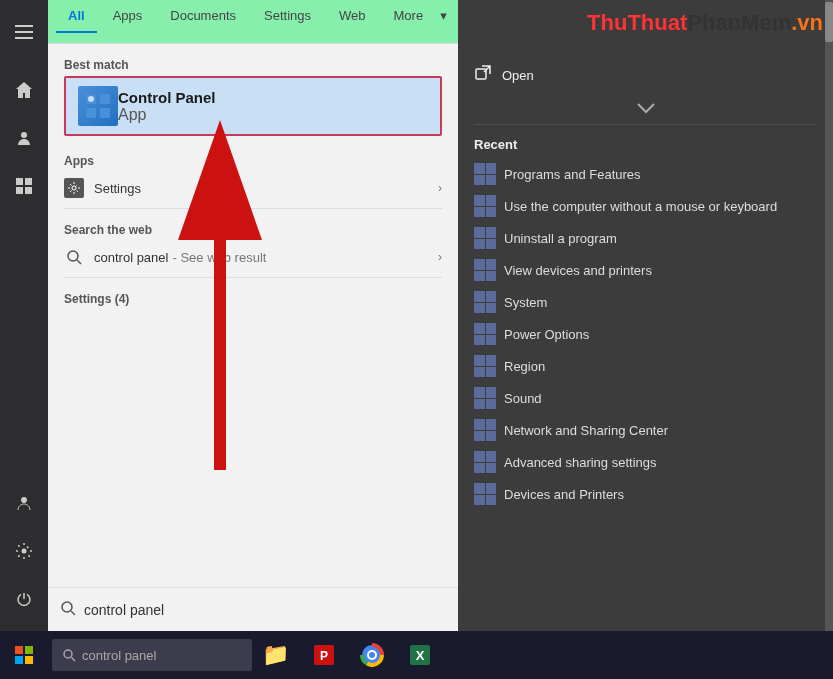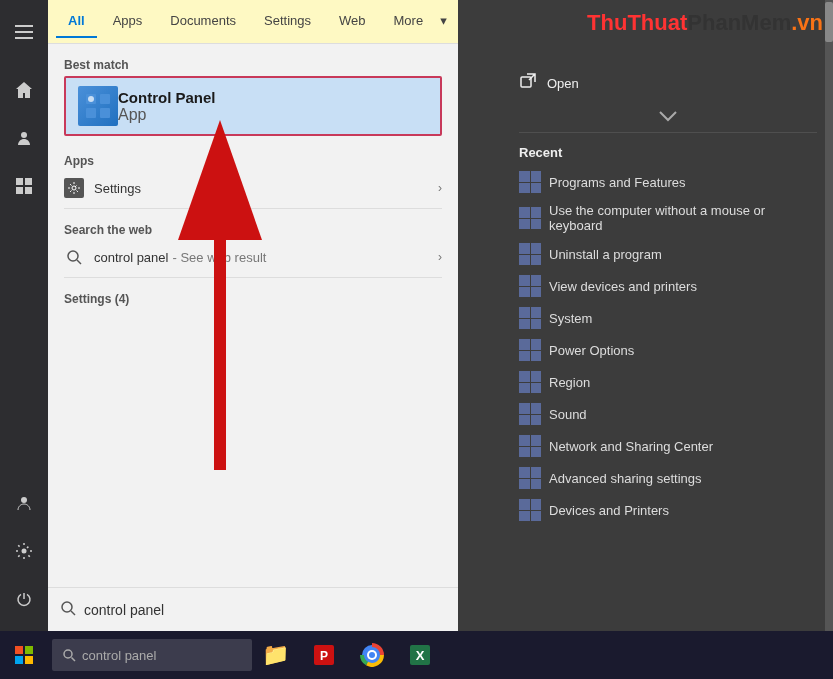--- a/index.html
+++ b/index.html
@@ -79,25 +79,25 @@
       width: 410px;
       background: #f2f2f2;
       display: flex;
       flex-direction: column;
       height: 100%;
     }
 
     
     .tabs {
       display: flex;
-      background: #fef9c3;
+      background: #86efac;
       border-bottom: 1px solid #ddd;
       padding: 0 8px;
       height: 44px;
-      align-items: center;
+      align-items: flex-start;
     }
     .tab {
       padding: 8px 12px;
       font-size: 13px;
       cursor: pointer;
       color: #444;
       border-bottom: 2px solid transparent;
       margin-right: 4px;
     }
     .tab.active {
@@ -243,22 +243,21 @@
       padding: 5px 8px;
       cursor: pointer;
       color: #ddd;
       font-size: 13px;
     }
 
     
     .right-panel-scroll {
       flex: 1;
       overflow-y: auto;
-      padding: 16px 8px;
-      margin-left: 45px;
+      padding: 8px 8px;
     }
     .right-panel-scroll::-webkit-scrollbar { width: 6px; }
     .right-panel-scroll::-webkit-scrollbar-track { background: #3c3c3c; }
     .right-panel-scroll::-webkit-scrollbar-thumb { background: #666; }
 
     
     .arrow-overlay {
       position: absolute;
       top: 0; left: 0;
       width: 410px;

